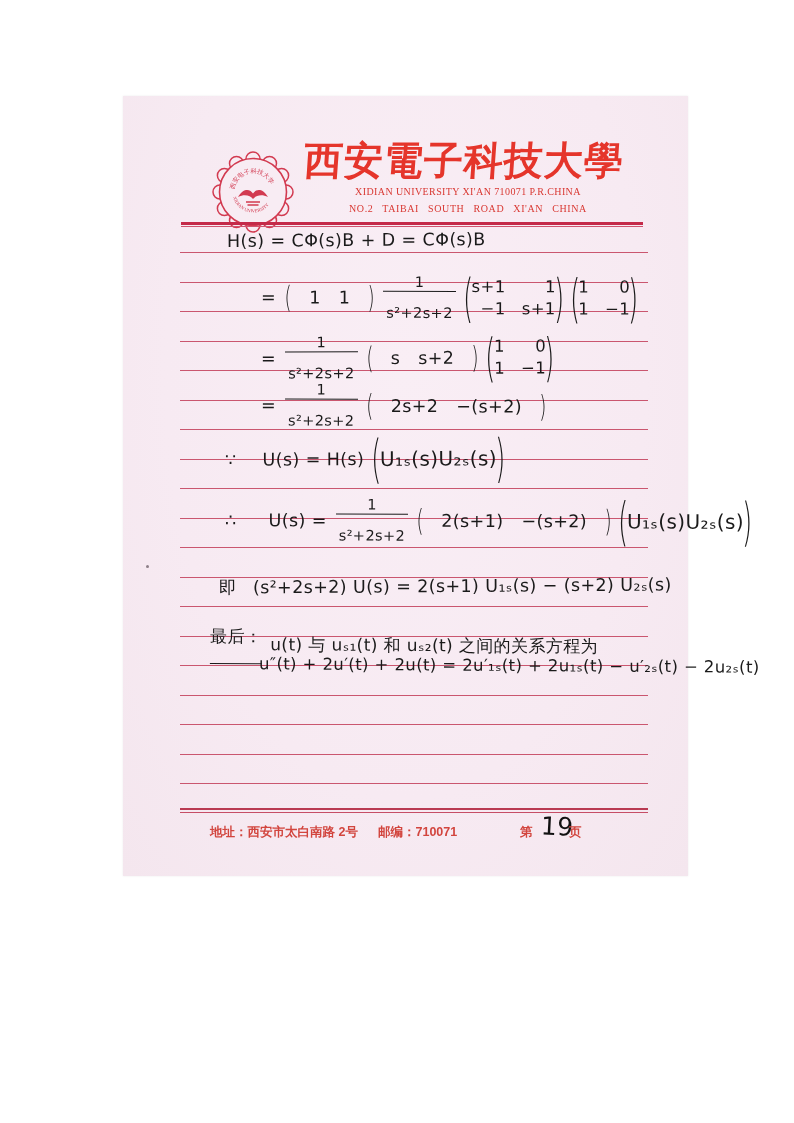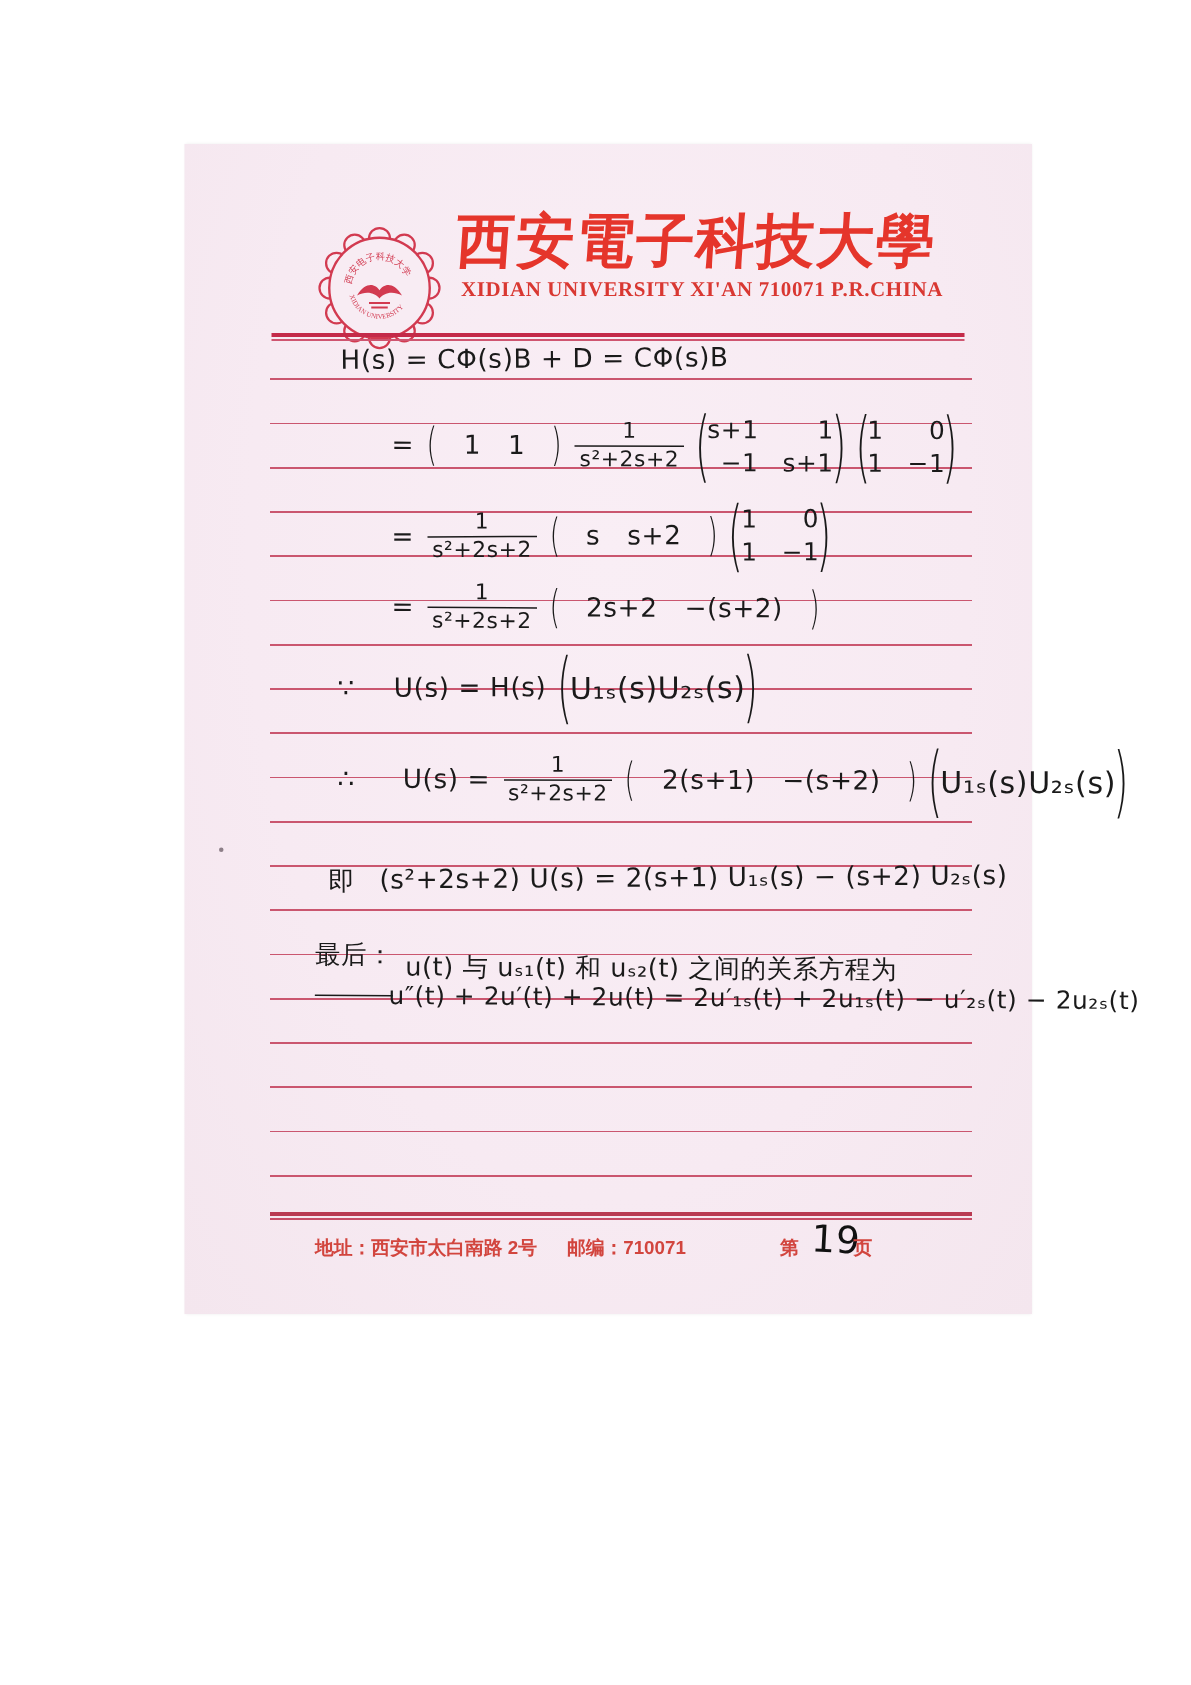--- a/index.html
+++ b/index.html
@@ -9,21 +9,21 @@
          background:#f8ecf3;
          background:radial-gradient(ellipse at 50% 35%, #f9eef5 0%, #f7eaf2 60%, #f4e6ee 100%);
          box-shadow:0 0 2px rgba(0,0,0,0.08);}
   
   .seal{position:absolute;left:88px;top:54px;width:84px;height:84px;}
   .title-cn{position:absolute;left:165px;top:38px;width:352px;text-align:center;
             font-size:39px;font-weight:bold;color:#e5352b;letter-spacing:1px;
             transform:skewX(-4deg);
             font-family:"DejaVu Serif", serif;white-space:nowrap;}
   .sub-en{position:absolute;left:178px;width:334px;text-align:center;color:#d93832;
-          font-family:"Liberation Serif", serif;font-weight:bold;font-size:14px;
+          font-family:"Liberation Serif", serif;font-weight:normal;font-size:10px;
           white-space:nowrap;}
   .sub1{top:90px;letter-spacing:0.4px;}
   .sub2{top:107px;word-spacing:6px;letter-spacing:0.6px;}
   .header-rule{position:absolute;left:58px;top:126px;width:462px;height:6px;
                background:linear-gradient(180deg,#c42a49 0 2.6px,rgba(0,0,0,0) 2.6px 4px,#cf5570 4px 5.4px,rgba(0,0,0,0) 5.4px);}
   
   .ruled{position:absolute;left:57px;top:128px;width:468px;height:561px;
          background:repeating-linear-gradient(180deg,rgba(0,0,0,0) 0 28.3px,#ca566f 28.3px 29.5px);}
   .footer-rule{position:absolute;left:57px;top:712px;width:468px;height:6px;
                background:linear-gradient(180deg,#b93a52 0 2.4px,rgba(0,0,0,0) 2.4px 3.8px,#c64d66 3.8px 5.2px,rgba(0,0,0,0) 5.2px);}
@@ -33,21 +33,21 @@
   .r1{left:104px;top:134px;transform:rotate(-0.4deg);}
   .r2{left:138px;top:174px;height:56px;transform:rotate(0.2deg);}
   .r3{left:138px;top:236px;height:52px;transform:rotate(-0.2deg);}
   .r4{left:138px;top:288px;height:44px;transform:rotate(0.3deg);}
   .r5{left:102px;top:334px;height:58px;transform:rotate(-0.3deg);}
   .r6{left:102px;top:396px;height:58px;transform:rotate(0.2deg);}
   .r7{left:96px;top:478px;transform:rotate(-0.4deg);gap:16px;}
   .r8{left:87px;top:530px;transform:rotate(0.3deg);gap:8px;font-size:17px;}
   .r9{left:136px;top:560px;transform:rotate(0.4deg);font-size:16.5px;}
   .frac{display:inline-flex;flex-direction:column;align-items:center;font-size:14.5px;line-height:1.15;}
-  .frac .den{border-top:1.7px solid #1a1a1a;padding:1px 3px 0 3px;}
+  .frac .den{border-top:1.7px solid #1a1a1a;padding:13px 3px 0 3px;}
   .bp{display:inline-block;font-size:52px;font-weight:300;line-height:48px;transform:scaleX(0.5);margin:0 -7px;}
   .mp{display:inline-block;font-size:30px;font-weight:300;line-height:28px;transform:scaleX(0.6);margin:0 -3px;}
   .mat{display:inline-flex;align-items:center;}
   .mat-grid{display:grid;grid-template-columns:auto auto;column-gap:16px;row-gap:3px;
             text-align:right;font-size:16.5px;line-height:1.1;}
   .cvec{display:inline-flex;row-gap:6px;font-size:20px;line-height:1.05;}
   .rvec{display:inline-flex;align-items:center;gap:18px;}
   .cjk-label{font-family:"DejaVu Sans", sans-serif;}
   .underlined{border-bottom:1.6px solid #1a1a1a;padding-bottom:15px;}
   
@@ -94,20 +94,21 @@
         <textPath href="#arcBottom" startOffset="8%">XIDIAN UNIVERSITY</textPath>
       </text>
       <g>
         <path d="M 27 47 C 33 37 39.5 39.5 42 43.5 C 44.5 39.5 51 37 57 47 C 50.5 43.5 44.5 45.5 42 49 C 39.5 45.5 33.5 43.5 27 47 Z" fill="#d23a50"></path>
         <path d="M 35 52 L 49 52 M 36.5 55 L 47.5 55" stroke="#d23a50" stroke-width="1.4" fill="none"></path>
       </g>
     </svg>
 
     <div class="title-cn">西安電子科技大學</div>
     <div class="sub-en sub1">XIDIAN UNIVERSITY XI'AN 710071 P.R.CHINA</div>
+    <div class="sub-en sub2">NO.2 TAIBAI SOUTH ROAD XI'AN CHINA</div>
     <div class="header-rule"></div>
 
     <div class="ruled"></div>
     <div class="speck"></div>
 
     <div class="eq-row hand r1">
       <span>H(s) = CΦ(s)B + D  =  CΦ(s)B</span>
     </div>
 
     <div class="eq-row hand r2">

